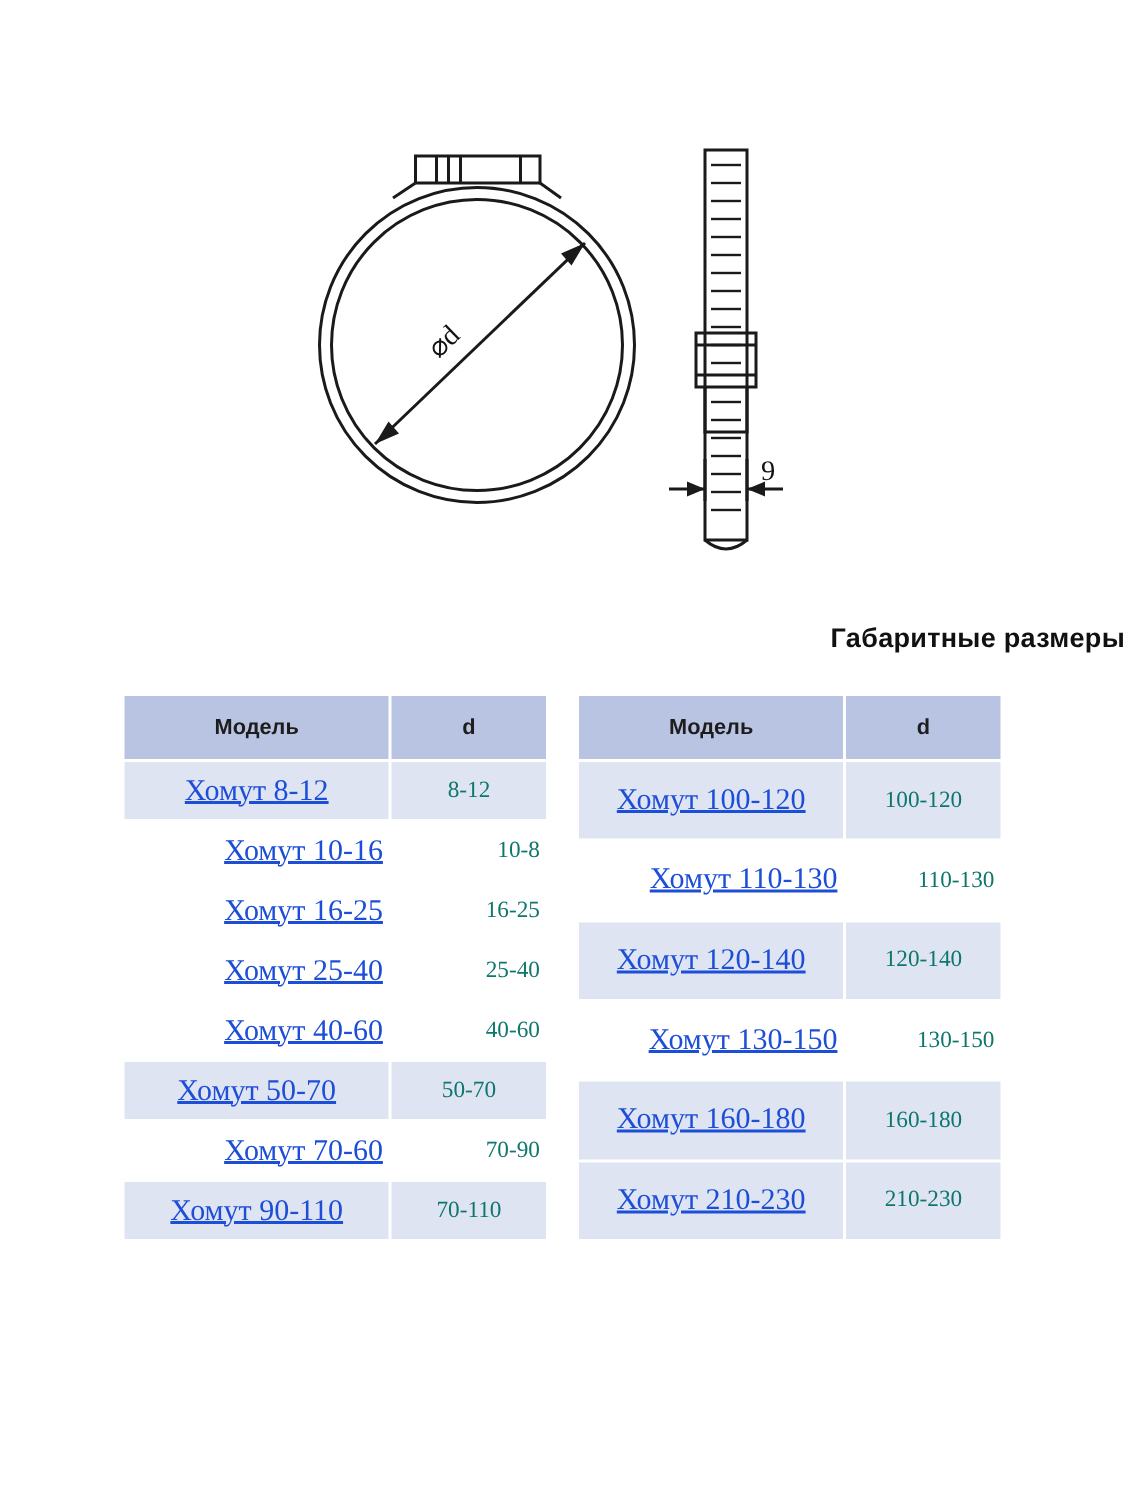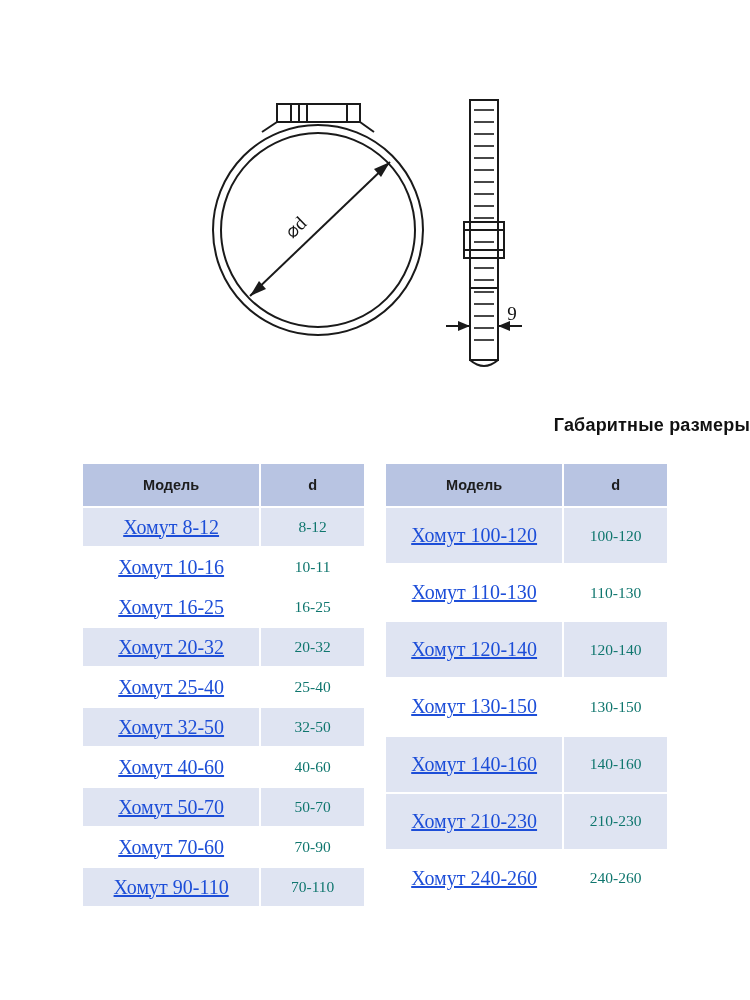--- a/index.html
+++ b/index.html
@@ -84,20 +84,21 @@
     font-size: 14.5px;
     color: #1d1d1d;
     height: 42px;
   }
 
   table.spec tbody tr.odd td {
     background: #dfe4f2;
   }
   table.spec tbody tr.even td {
     background: #ffffff;
+    text-align: right;
   }
 
   table.spec td.model {
     font-family: "Liberation Serif", serif;
     font-size: 20px;
     color: #1d4ed8;
     text-decoration: underline;
   }
   table.spec td.dval {
     font-family: "Liberation Serif", serif;
@@ -215,37 +216,29 @@
           <th>d</th>
         </tr>
       </thead>
       <tbody>
         <tr class="odd">
           <td class="model">Хомут 8-12</td>
           <td class="dval">8-12</td>
         </tr>
         <tr class="even">
           <td class="model">Хомут 10-16</td>
-          <td class="dval">10-11</td>
+          <td class="dval">10-8</td>
         </tr>
         <tr class="even">
           <td class="model">Хомут 16-25</td>
           <td class="dval">16-25</td>
         </tr>
-        <tr class="odd">
-          <td class="model">Хомут 20-32</td>
-          <td class="dval">20-32</td>
-        </tr>
         <tr class="even">
           <td class="model">Хомут 25-40</td>
           <td class="dval">25-40</td>
-        </tr>
-        <tr class="odd">
-          <td class="model">Хомут 32-50</td>
-          <td class="dval">32-50</td>
         </tr>
         <tr class="even">
           <td class="model">Хомут 40-60</td>
           <td class="dval">40-60</td>
         </tr>
         <tr class="odd">
           <td class="model">Хомут 50-70</td>
           <td class="dval">50-70</td>
         </tr>
         <tr class="even">
@@ -281,28 +274,24 @@
         </tr>
         <tr class="odd">
           <td class="model">Хомут 120-140</td>
           <td class="dval">120-140</td>
         </tr>
         <tr class="even">
           <td class="model">Хомут 130-150</td>
           <td class="dval">130-150</td>
         </tr>
         <tr class="odd">
-          <td class="model">Хомут 140-160</td>
-          <td class="dval">140-160</td>
+          <td class="model">Хомут 160-180</td>
+          <td class="dval">160-180</td>
         </tr>
         <tr class="odd">
           <td class="model">Хомут 210-230</td>
           <td class="dval">210-230</td>
         </tr>
-        <tr class="even">
-          <td class="model">Хомут 240-260</td>
-          <td class="dval">240-260</td>
-        </tr>
       </tbody>
     </table>
 
   </div>
 </div>
 
 </body></html>

